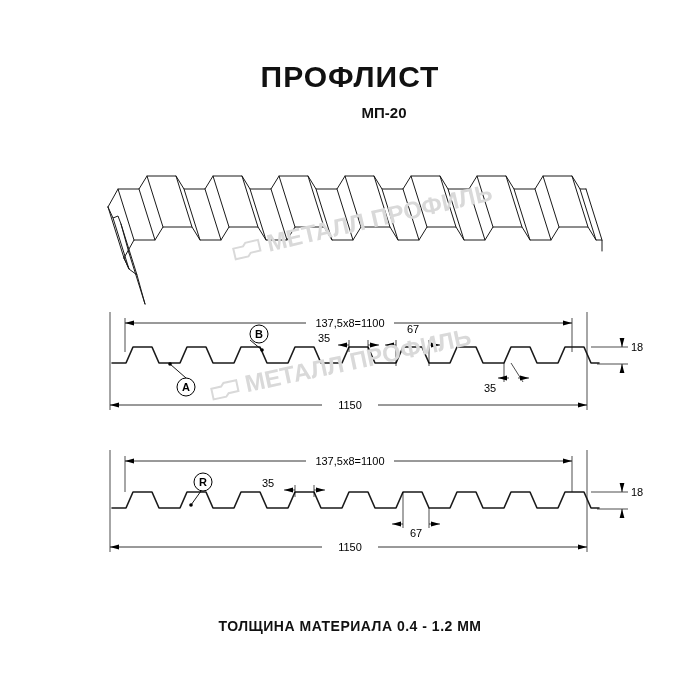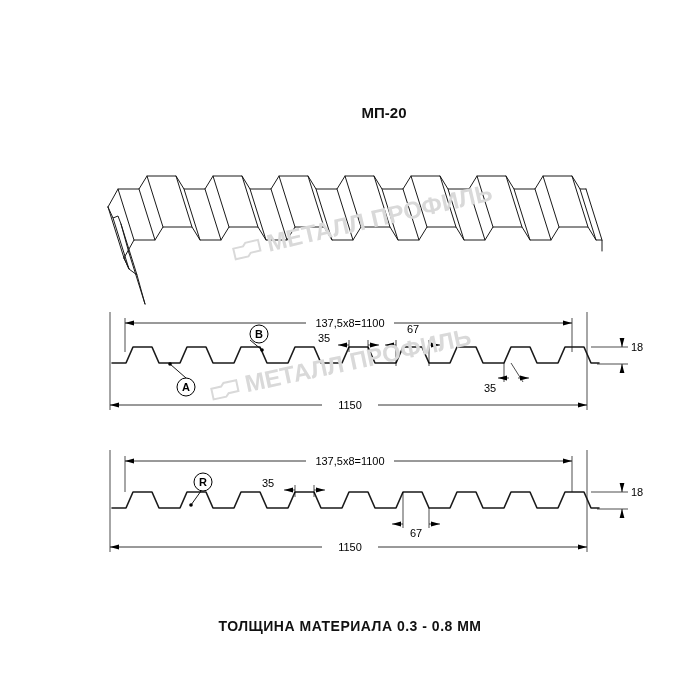--- a/index.html
+++ b/index.html
@@ -86,20 +86,21 @@
     height: 20px;
     vertical-align: -3px;
     margin-right: 6px;
   }
 </style>
 </head>
 <body>
 
 <div class="page">
 
+  <div class="title">ПРОФЛИСТ</div>
   <div class="subtitle">МП-20</div>
 
   <svg class="drawing" width="700" height="700" viewBox="0 0 700 700">
     <defs>
       <marker id="arrL" markerWidth="10" markerHeight="8" refX="9" refY="4" orient="auto" markerUnits="userSpaceOnUse">
         <path d="M9,4 L0,1.6 L0,6.4 z" fill="#000"></path>
       </marker>
       <marker id="arrR" markerWidth="10" markerHeight="8" refX="1" refY="4" orient="auto" markerUnits="userSpaceOnUse">
         <path d="M1,4 L10,1.6 L10,6.4 z" fill="#000"></path>
       </marker>
@@ -309,15 +310,15 @@
     <svg class="wm-icon" viewBox="0 0 30 20">
       <path d="M2,17 L2,6 L12,6 L15,3 L28,3 L28,14 L18,14 L15,17 Z" fill="none" stroke="#d9d9d9" stroke-width="2"></path>
     </svg><span>МЕТАЛЛ ПРОФИЛЬ</span>
   </div>
   <div class="wm wm2">
     <svg class="wm-icon" viewBox="0 0 30 20">
       <path d="M2,17 L2,6 L12,6 L15,3 L28,3 L28,14 L18,14 L15,17 Z" fill="none" stroke="#d9d9d9" stroke-width="2"></path>
     </svg><span>МЕТАЛЛ ПРОФИЛЬ</span>
   </div>
 
-  <div class="footer-note">ТОЛЩИНА МАТЕРИАЛА 0.3 - 0.8 ММ</div>
+  <div class="footer-note">ТОЛЩИНА МАТЕРИАЛА 0.4 - 1.2 ММ</div>
 
 </div>
 
 </body></html>

